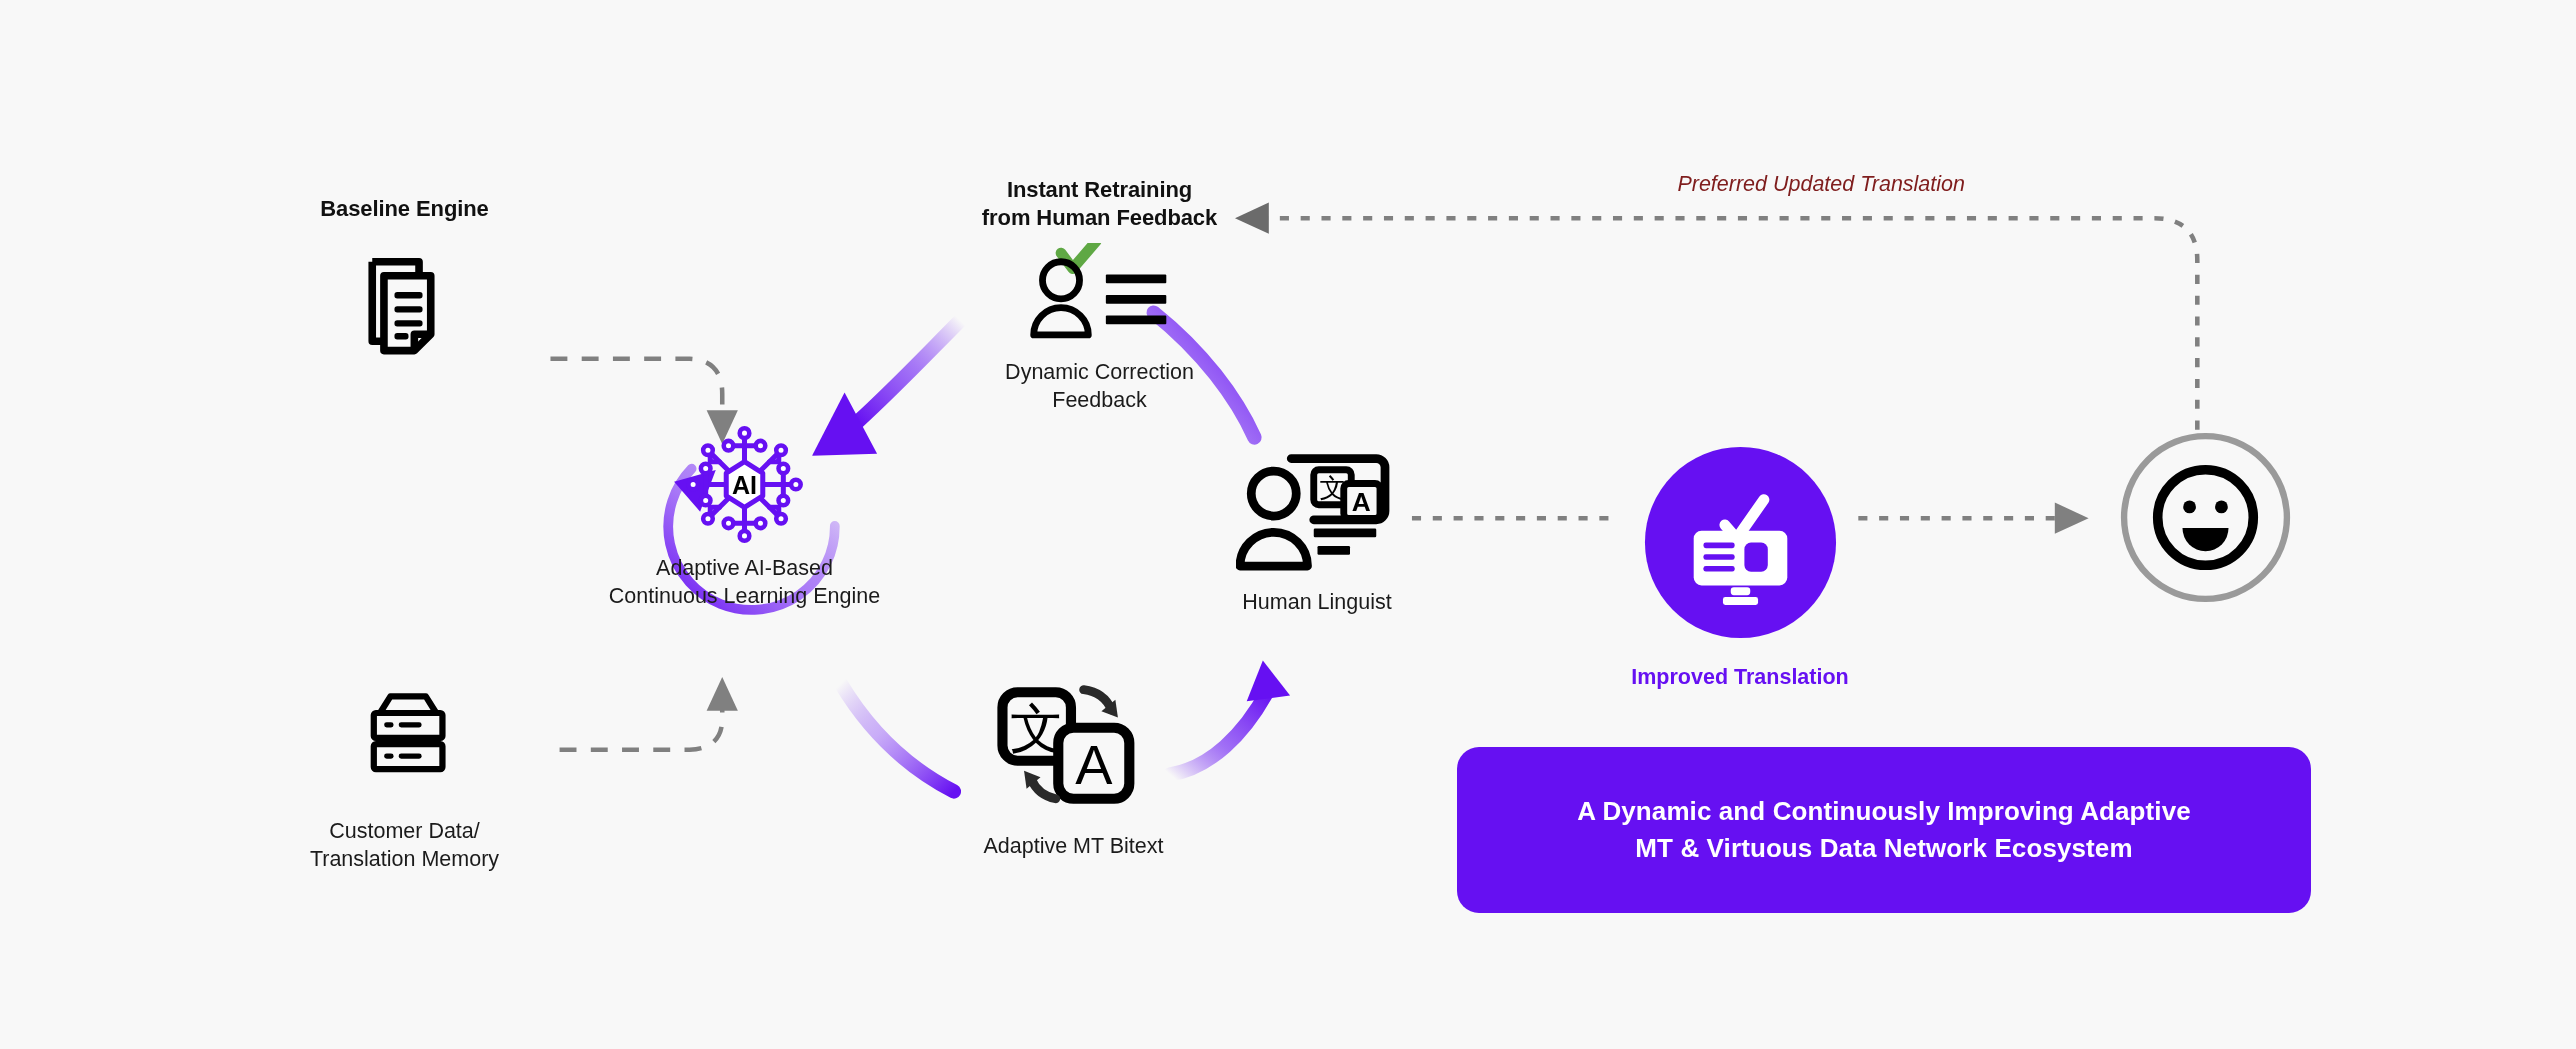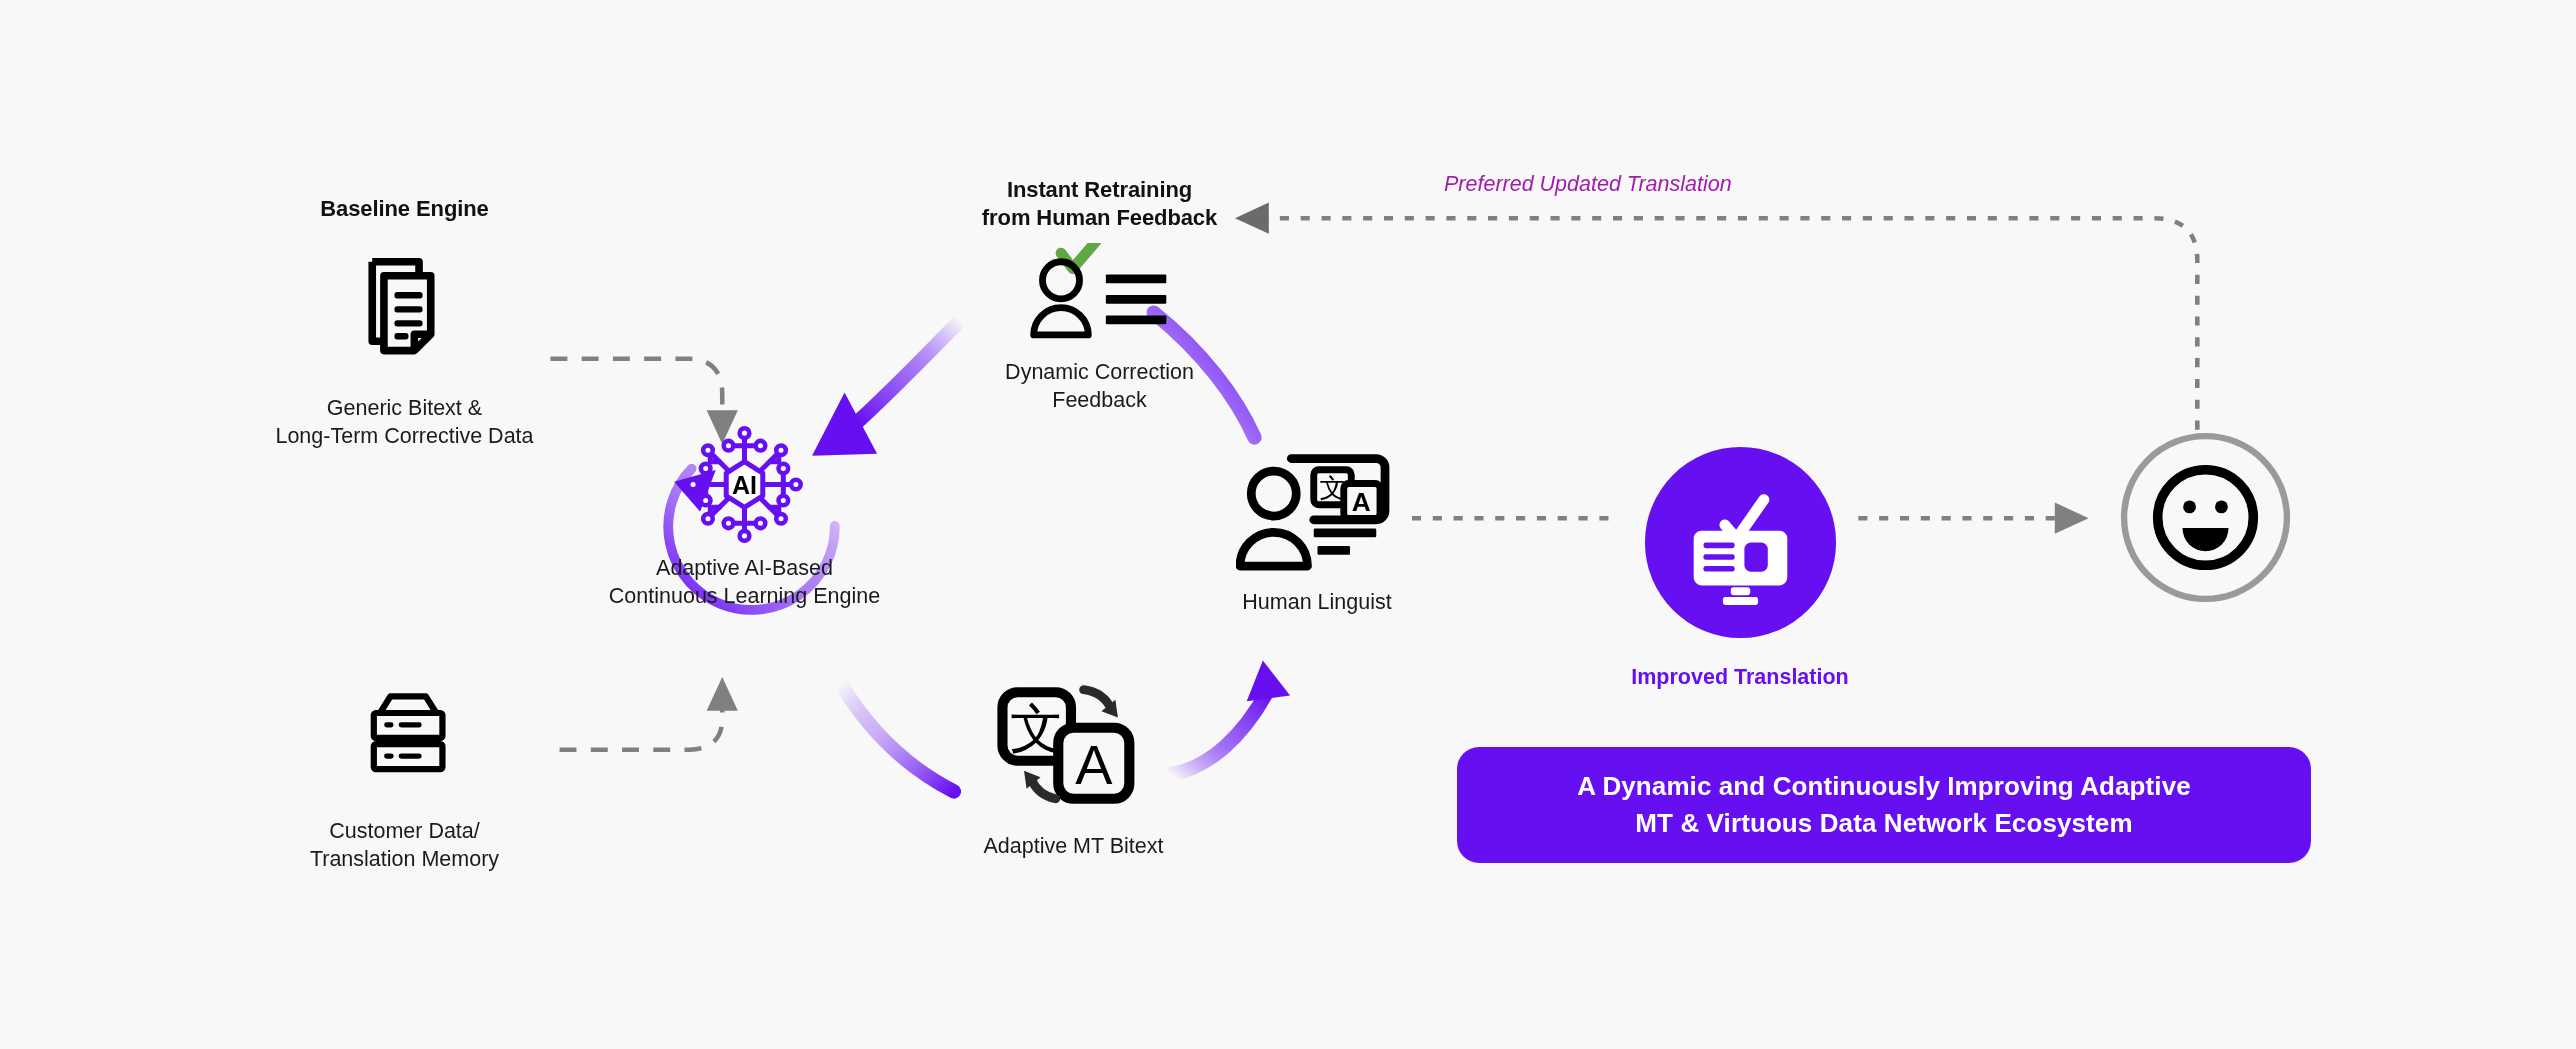--- a/index.html
+++ b/index.html
@@ -81,21 +81,21 @@
   #node-linguist .node-caption { margin-top: 11.7px; }
   #node-mt .node-caption       { margin-top: 18px; }
   #node-improved .node-caption { margin-top: 23.4px; }
 
   
   #banner {
     position: absolute;
     left: 1457px;
     top: 747px;
     width: 854px;
-    height: 116px;
+    height: 166px;
     background: #6610f2;
     border-radius: 22px;
     display: flex;
     align-items: center;
     justify-content: center;
   }
   #banner-text {
     color: #ffffff;
     font-size: 26px;
     font-weight: bold;
@@ -104,24 +104,24 @@
     white-space: pre-line;
     letter-spacing: 0.1px;
   }
 
   
   #edge-label-preferred {
     position: absolute;
     left: 1444px;
     top: 172px;
     width: 521px;
-    text-align: left;
+    text-align: right;
     font-size: 21.5px;
     font-style: italic;
-    color: #a21caf;
+    color: #7f1d1d;
   }
 </style>
 </head>
 <body>
 
 <div id="stage">
 
   <svg id="wires" viewBox="0 0 3959 1613">
     <defs>
       <linearGradient id="gradArrowTopLeft" x1="1" y1="0" x2="0" y2="1">
@@ -212,22 +212,20 @@
           <path d="M72 72 H58 V86"></path>
         </g>
         <g fill="#000000">
           <rect x="41" y="36" width="24" height="5.4" rx="2.3"></rect>
           <rect x="41" y="48" width="24" height="5.4" rx="2.3"></rect>
           <rect x="41" y="60" width="24" height="5.4" rx="2.3"></rect>
           <rect x="41" y="71" width="12" height="5.4" rx="2.3"></rect>
         </g>
       </svg>
     </div>
-    <div class="node-caption">Generic Bitext &amp;
-Long-Term Corrective Data</div>
   </div>
 
   <div class="node" id="node-customer">
     <div class="icon-box">
       <svg width="104" height="98" viewBox="0 0 100 94">
         <g stroke="#000000" stroke-width="6" stroke-linejoin="round" fill="#f8f8f8">
           <path d="M26 22 L36 6 H70 L80 22 Z"></path>
           <rect x="20" y="22" width="66" height="24" rx="2"></rect>
           <rect x="20" y="52" width="66" height="24" rx="2"></rect>
         </g>

